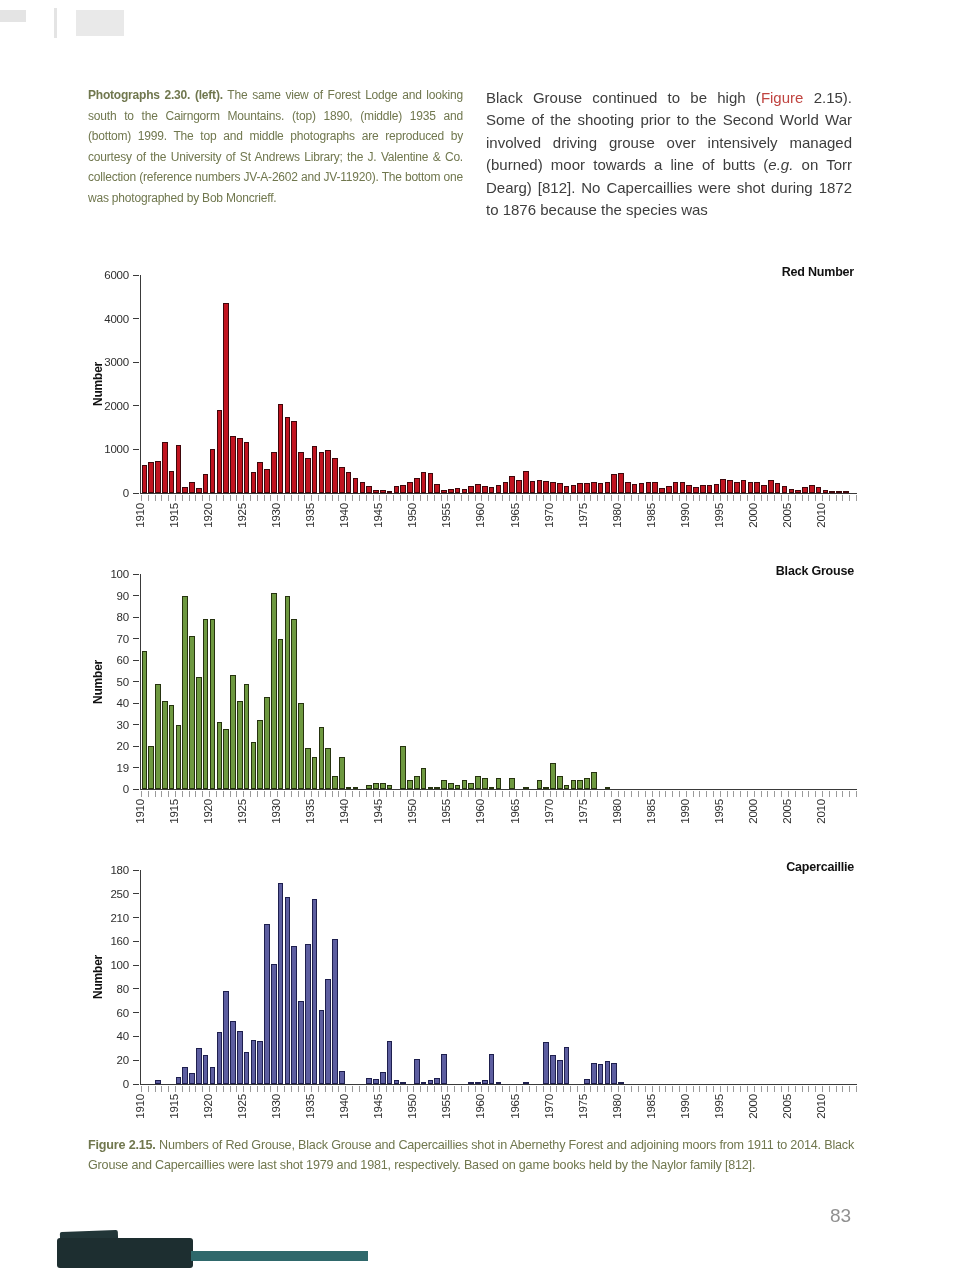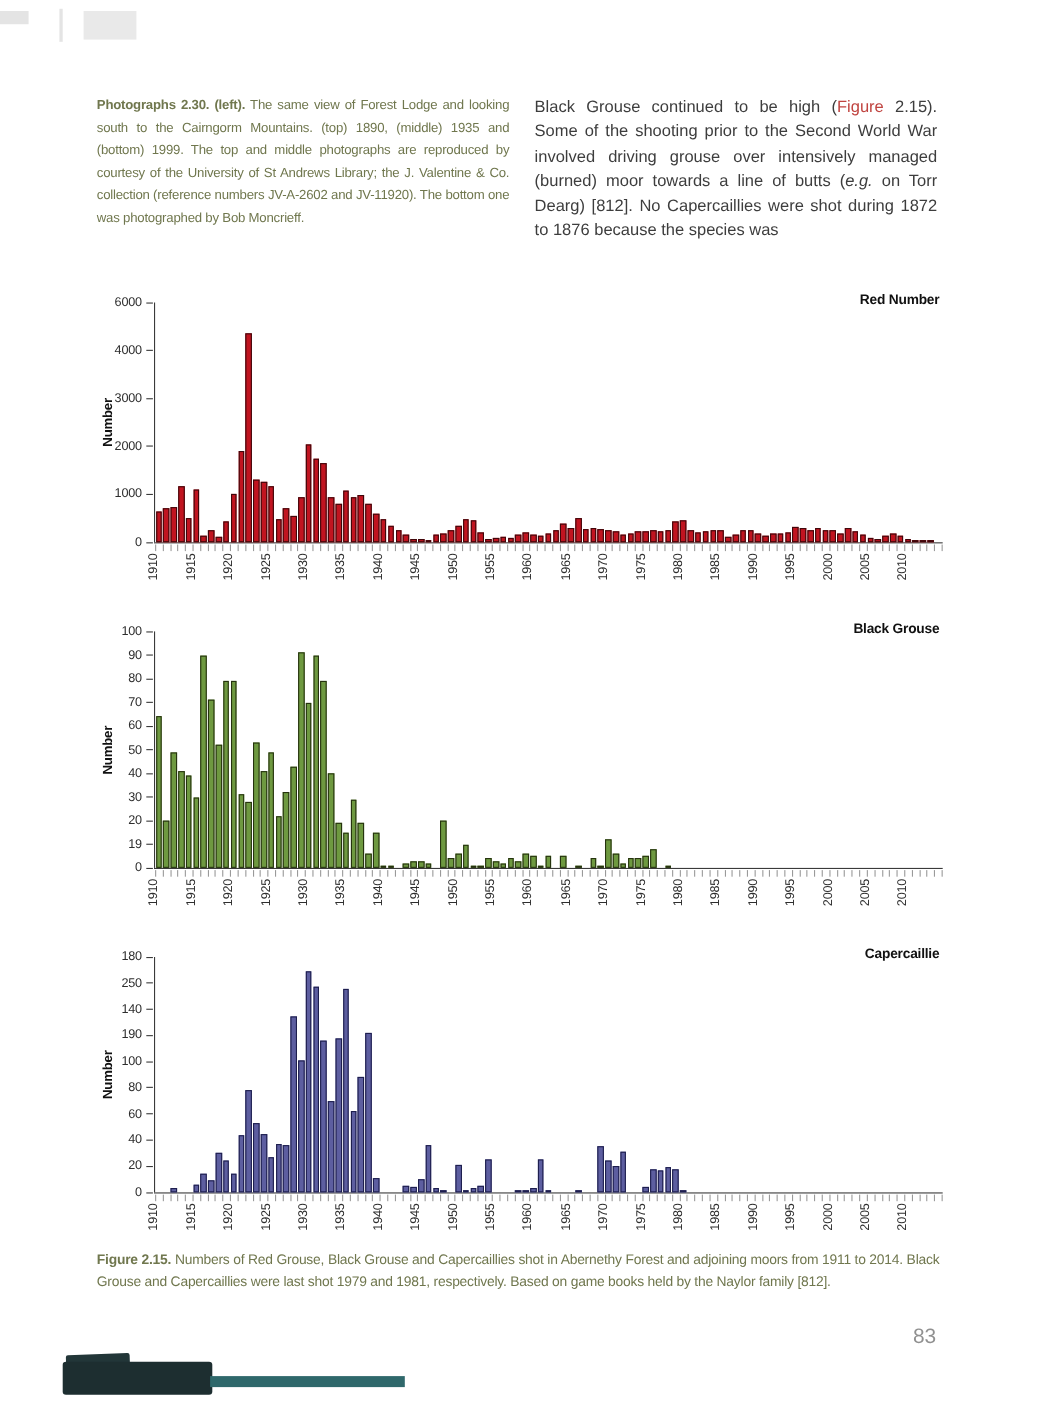--- a/index.html
+++ b/index.html
@@ -542,23 +542,23 @@
       <div class="ylab" style="top: 184.222px;">20</div>
       <div class="ytick" style="top: 165.944px;"></div>
       <div class="ylab" style="top: 160.444px;">40</div>
       <div class="ytick" style="top: 142.167px;"></div>
       <div class="ylab" style="top: 136.667px;">60</div>
       <div class="ytick" style="top: 118.389px;"></div>
       <div class="ylab" style="top: 112.889px;">80</div>
       <div class="ytick" style="top: 94.6111px;"></div>
       <div class="ylab" style="top: 89.1111px;">100</div>
       <div class="ytick" style="top: 70.8333px;"></div>
-      <div class="ylab" style="top: 65.3333px;">190</div>
+      <div class="ylab" style="top: 65.3333px;">160</div>
       <div class="ytick" style="top: 47.0556px;"></div>
-      <div class="ylab" style="top: 41.5556px;">140</div>
+      <div class="ylab" style="top: 41.5556px;">210</div>
       <div class="ytick" style="top: 23.2778px;"></div>
       <div class="ylab" style="top: 17.7778px;">250</div>
       <div class="ytick" style="top: -0.5px;"></div>
       <div class="ylab" style="top: -6px;">180</div>
       <div class="xtick" style="left: 0px; top: 216px;"></div>
       <div class="xtick" style="left: 6.80952px; top: 216px;"></div>
       <div class="xtick" style="left: 13.619px; top: 216px;"></div>
       <div class="xtick" style="left: 20.4286px; top: 216px;"></div>
       <div class="xtick" style="left: 27.2381px; top: 216px;"></div>
       <div class="xtick" style="left: 34.0476px; top: 216px;"></div>

